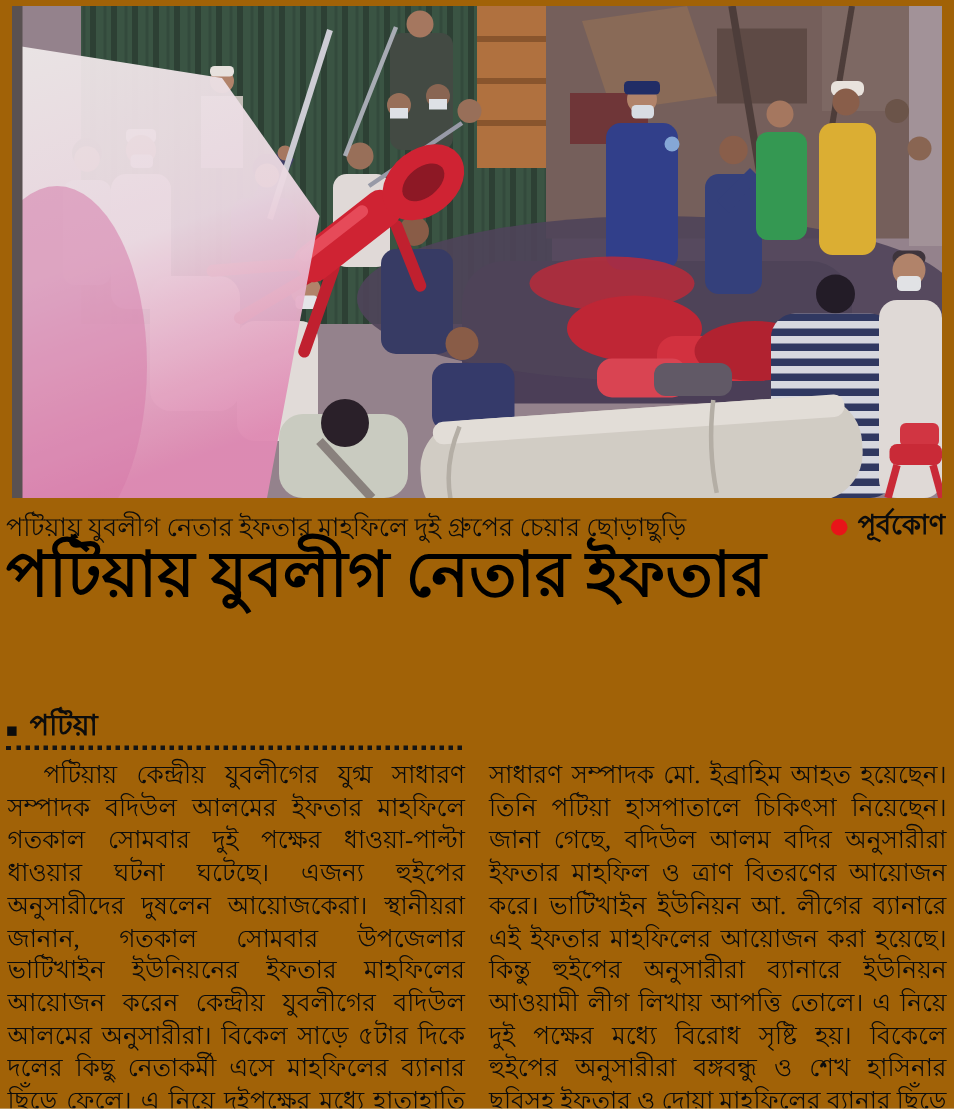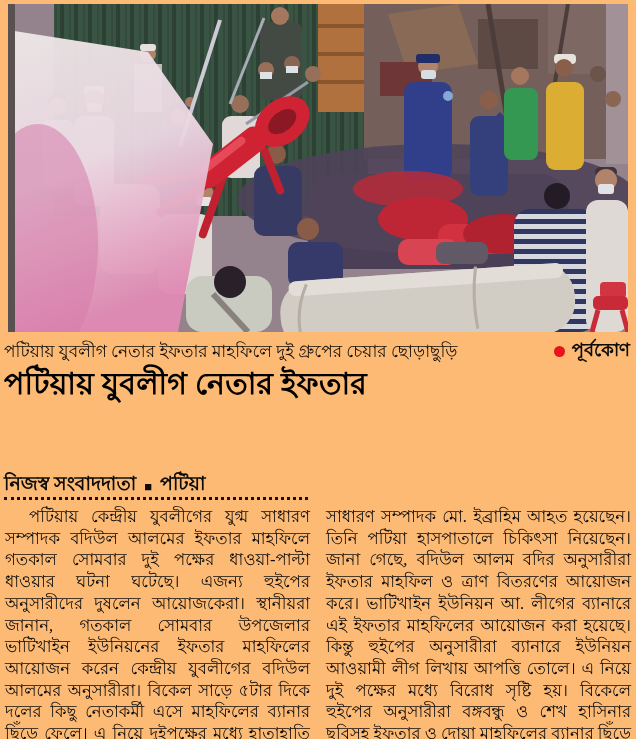--- a/index.html
+++ b/index.html
@@ -1,35 +1,35 @@
 <!DOCTYPE html>
 <html lang="bn"><head>
 <meta charset="utf-8">
 <style>
   * { margin:0; padding:0; box-sizing:border-box; }
   body { background:#e9e9e9; font-family:"Liberation Serif", serif; }
   .page {
     position:relative; width:636px; height:739px; margin:0 auto;
-    background:#fdba74; color:#0c0c0c; overflow:hidden;
+    background:#a16207; color:#0c0c0c; overflow:hidden;
   }
   
   .photo-wrap { position:absolute; top:4px; left:8px; width:620px; height:328px; overflow:hidden; background:#96868e; }
   .photo-wrap svg { display:block; }
   
   .caption-row {
     position:absolute; top:336px; left:4px; right:6px;
     display:flex; justify-content:space-between; align-items:center;
   }
   .caption-text { font-size:17px; font-style:normal; }
   .credit { display:flex; align-items:center; gap:7px; font-size:18px; font-weight:700;text-align:right; }
   .credit-dot { width:11px; height:11px; border-radius:50%; background:#e81419; display:inline-block; }
   
   .headline {
     position:absolute; top:358px; left:4px; right:4px;
-    font-size:30px; font-weight:700; line-height:52px; color:#000;
+    font-size:42px; font-weight:700; line-height:52px; color:#000;
     letter-spacing:0.2px;
   }
   
   .byline {
     position:absolute; top:469px; left:4px;
     display:flex; align-items:center; gap:8px;
     font-size:19px; font-weight:700;
   }
   .byline-square { font-size:13px; line-height:1; transform:translateY(1px); }
   .dotted-rule {
@@ -246,21 +246,20 @@
       <span class="credit-dot"></span>
       <span>পূর্বকোণ</span>
     </span>
   </div>
 
   <div class="headline">
     <div>পটিয়ায় যুবলীগ নেতার ইফতার</div>
   </div>
 
   <div class="byline">
-    <span>নিজস্ব সংবাদদাতা</span>
     <span class="byline-square">■</span>
     <span>পটিয়া</span>
   </div>
   <div class="dotted-rule"></div>
 
   <div class="body-cols">
     <div class="col first">
       <p>পটিয়ায় কেন্দ্রীয় যুবলীগের যুগ্ম সাধারণ সম্পাদক বদিউল আলমের ইফতার মাহফিলে গতকাল সোমবার দুই পক্ষের ধাওয়া-পাল্টা ধাওয়ার ঘটনা ঘটেছে। এজন্য হুইপের অনুসারীদের দুষলেন আয়োজকেরা। স্থানীয়রা জানান, গতকাল সোমবার উপজেলার ভাটিখাইন ইউনিয়নের ইফতার মাহফিলের আয়োজন করেন কেন্দ্রীয় যুবলীগের বদিউল আলমের অনুসারীরা। বিকেল সাড়ে ৫টার দিকে দলের কিছু নেতাকর্মী এসে মাহফিলের ব্যানার ছিঁড়ে ফেলে। এ নিয়ে দুইপক্ষের মধ্যে হাতাহাতি ও ধাওয়া-পাল্টা ধাওয়ার ঘটনা ঘটে। এসময় হুইপ পক্ষের অনুসারী ইউনিয়ন আ. লীগের</p>
     </div>
     <div class="col second">

